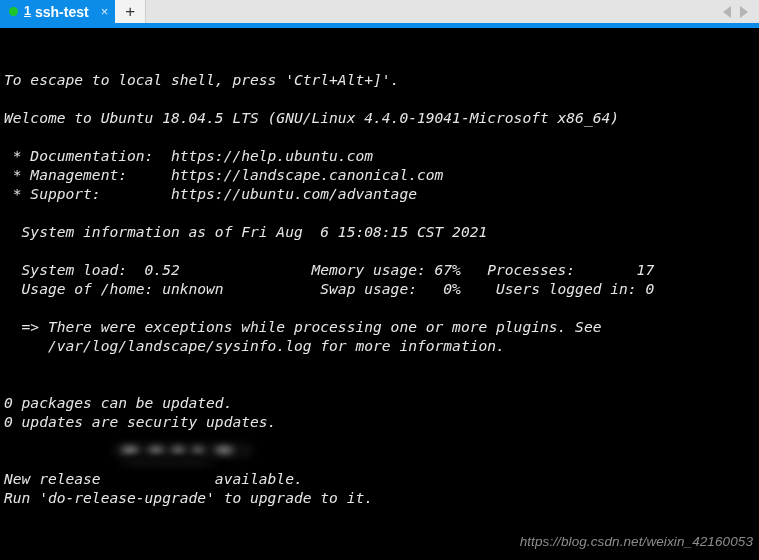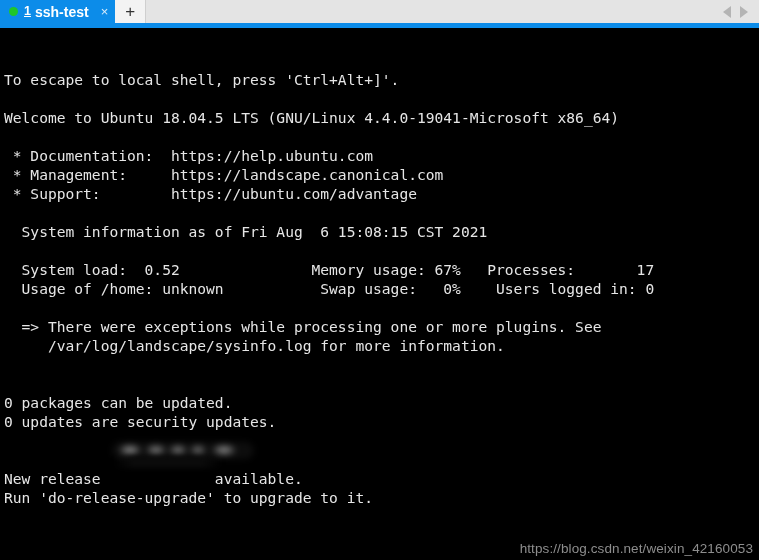--- a/index.html
+++ b/index.html
@@ -119,20 +119,21 @@
     height: 532px;
     background: #000000;
     color: #e6e6e6;
     font-family: "DejaVu Sans Mono", "Liberation Mono", monospace;
     font-size: 14.6px;
     line-height: 19px;
     padding: 4px 0 0 4px;
     box-sizing: border-box;
     overflow: hidden;
     white-space: pre;
+    font-style: italic;
   }
   .tline {
     white-space: pre;
     height: 19px;
   }
   .tline.blank {
     height: 19px;
   }
 
   
@@ -168,21 +169,21 @@
     height: 12px;
     border-radius: 6px;
     background: linear-gradient(90deg, rgba(10,10,10,0.0) 0%, rgba(12,12,12,0.92) 18%, rgba(12,12,12,0.92) 80%, rgba(10,10,10,0.0) 100%);
     filter: blur(2.6px);
   }
 
   
   .watermark {
     position: absolute;
     right: 6px;
-    bottom: 2px;
+    bottom: 9px;
     color: #8d8d8d;
     font-family: "Liberation Sans", sans-serif;
     font-size: 13.5px;
     letter-spacing: 0.1px;
     white-space: nowrap;
   }
 </style>
 </head>
 <body>
 

